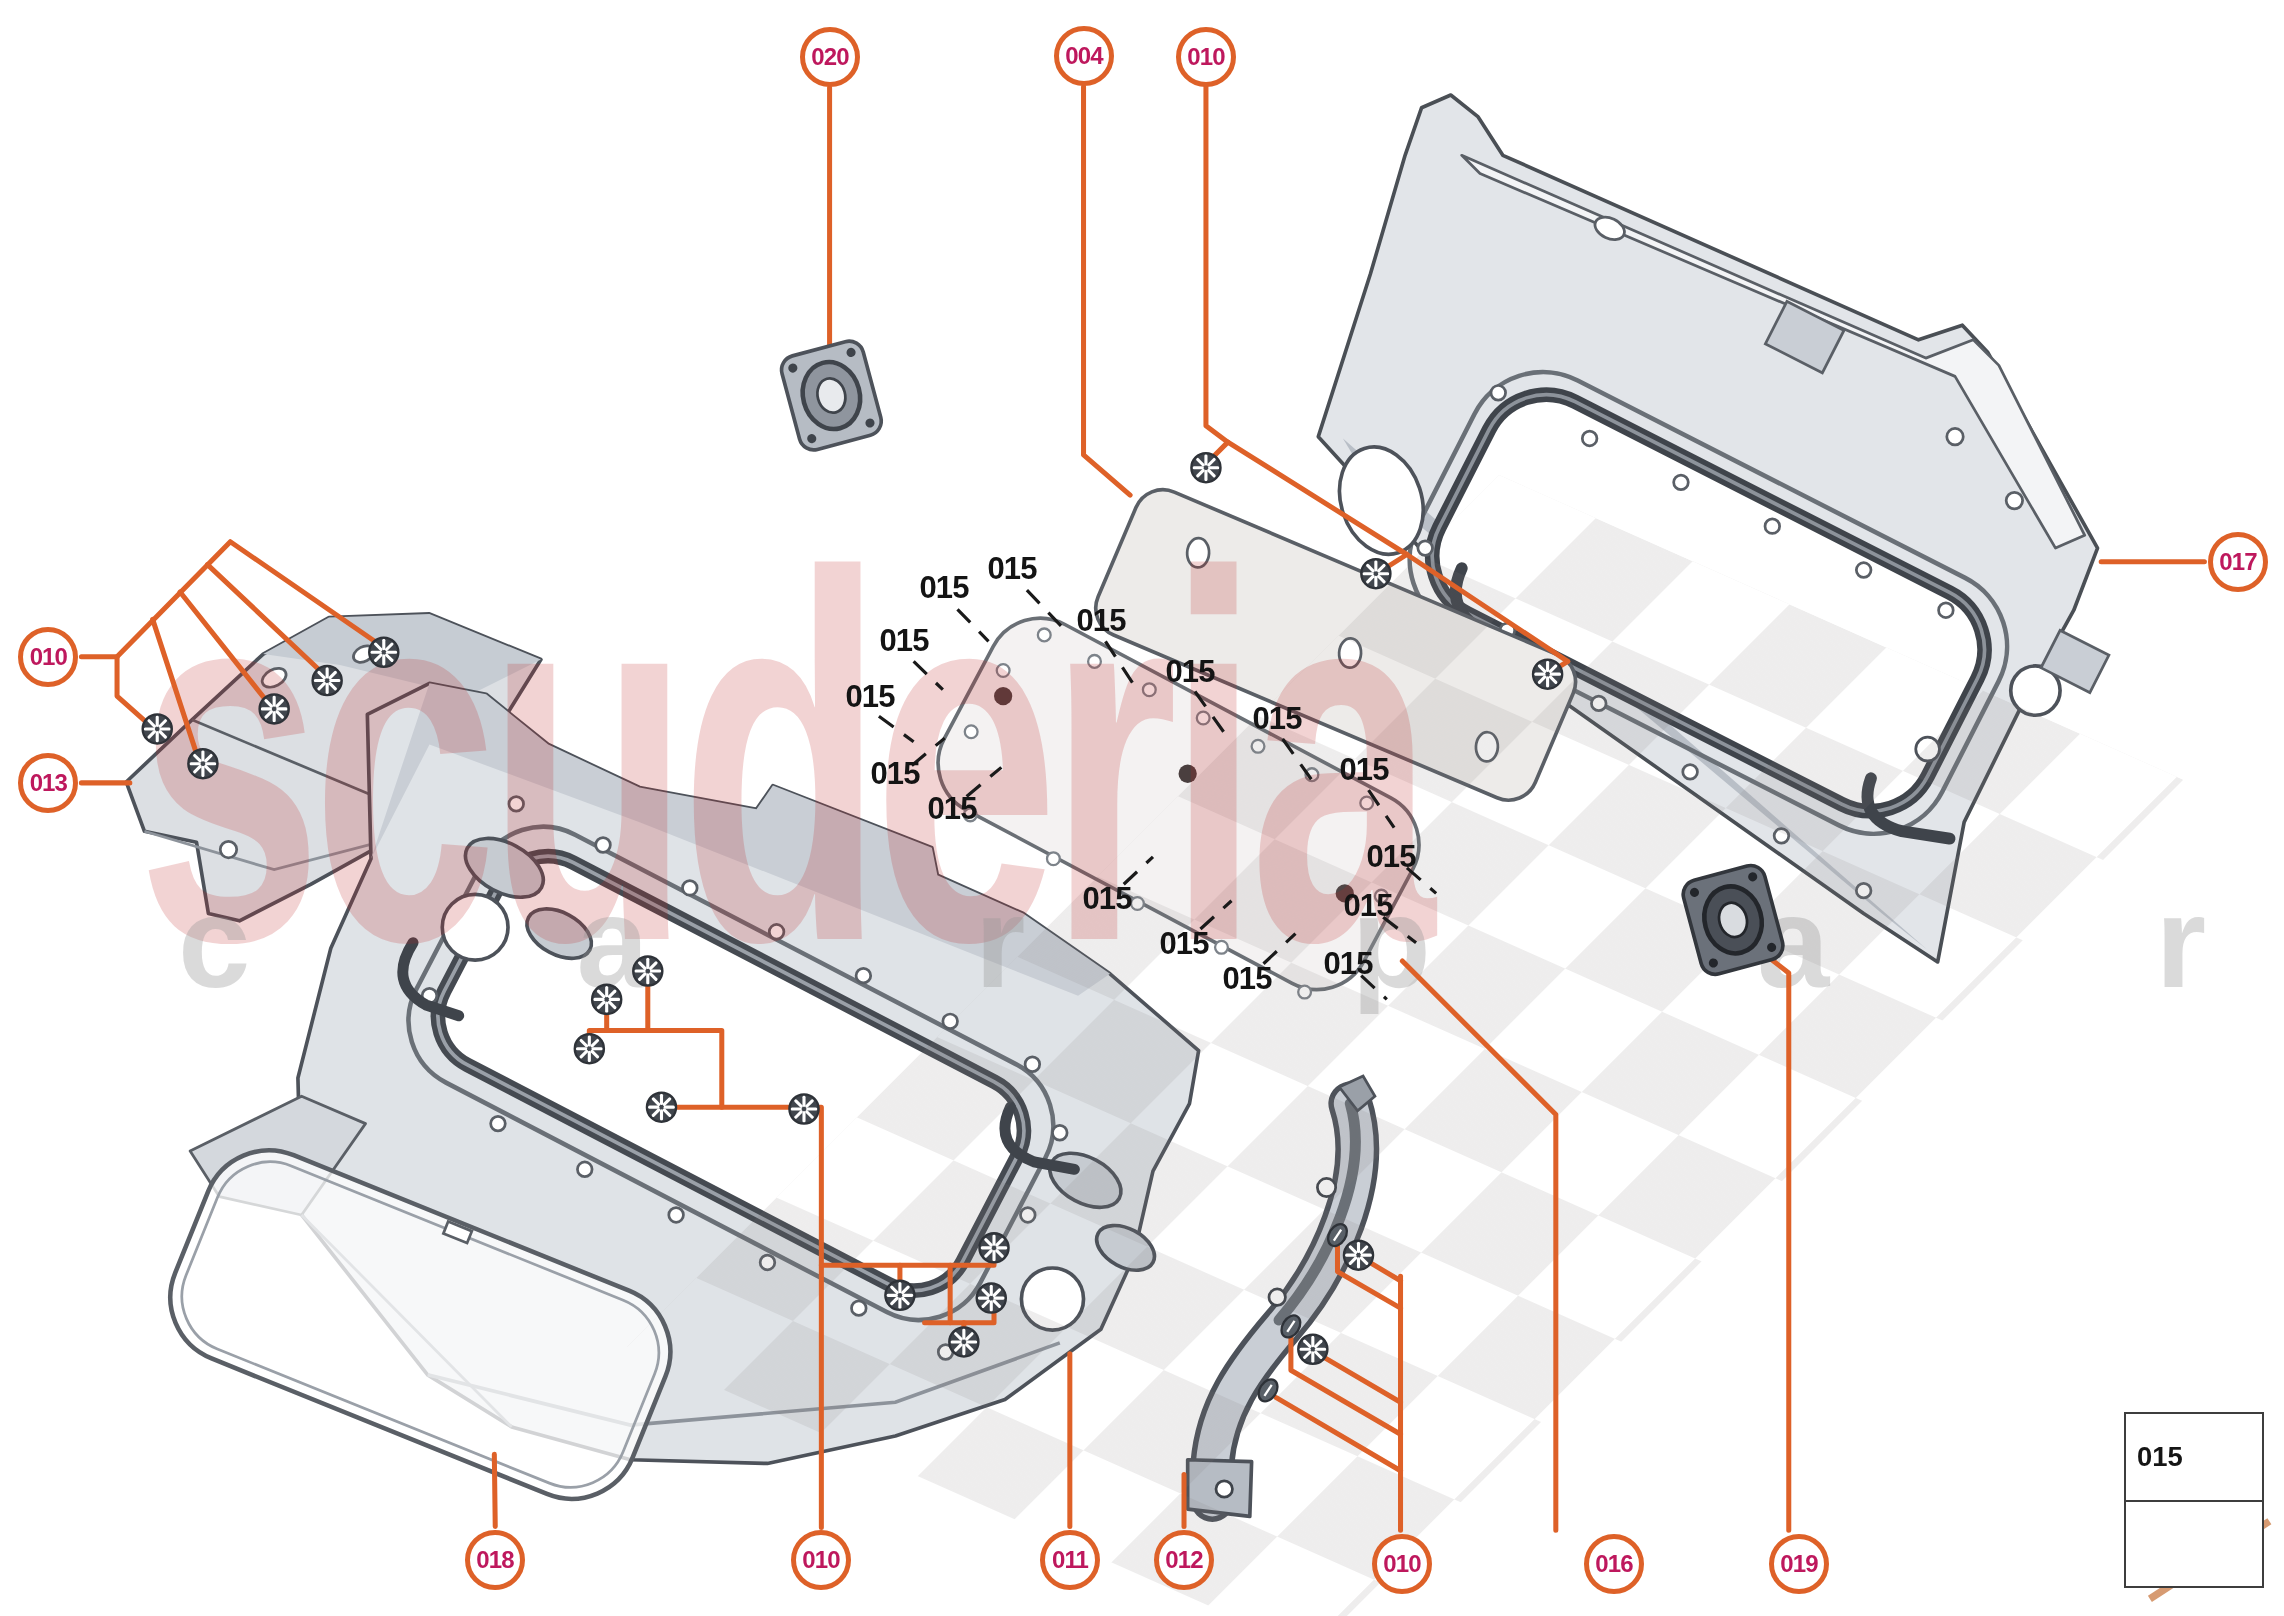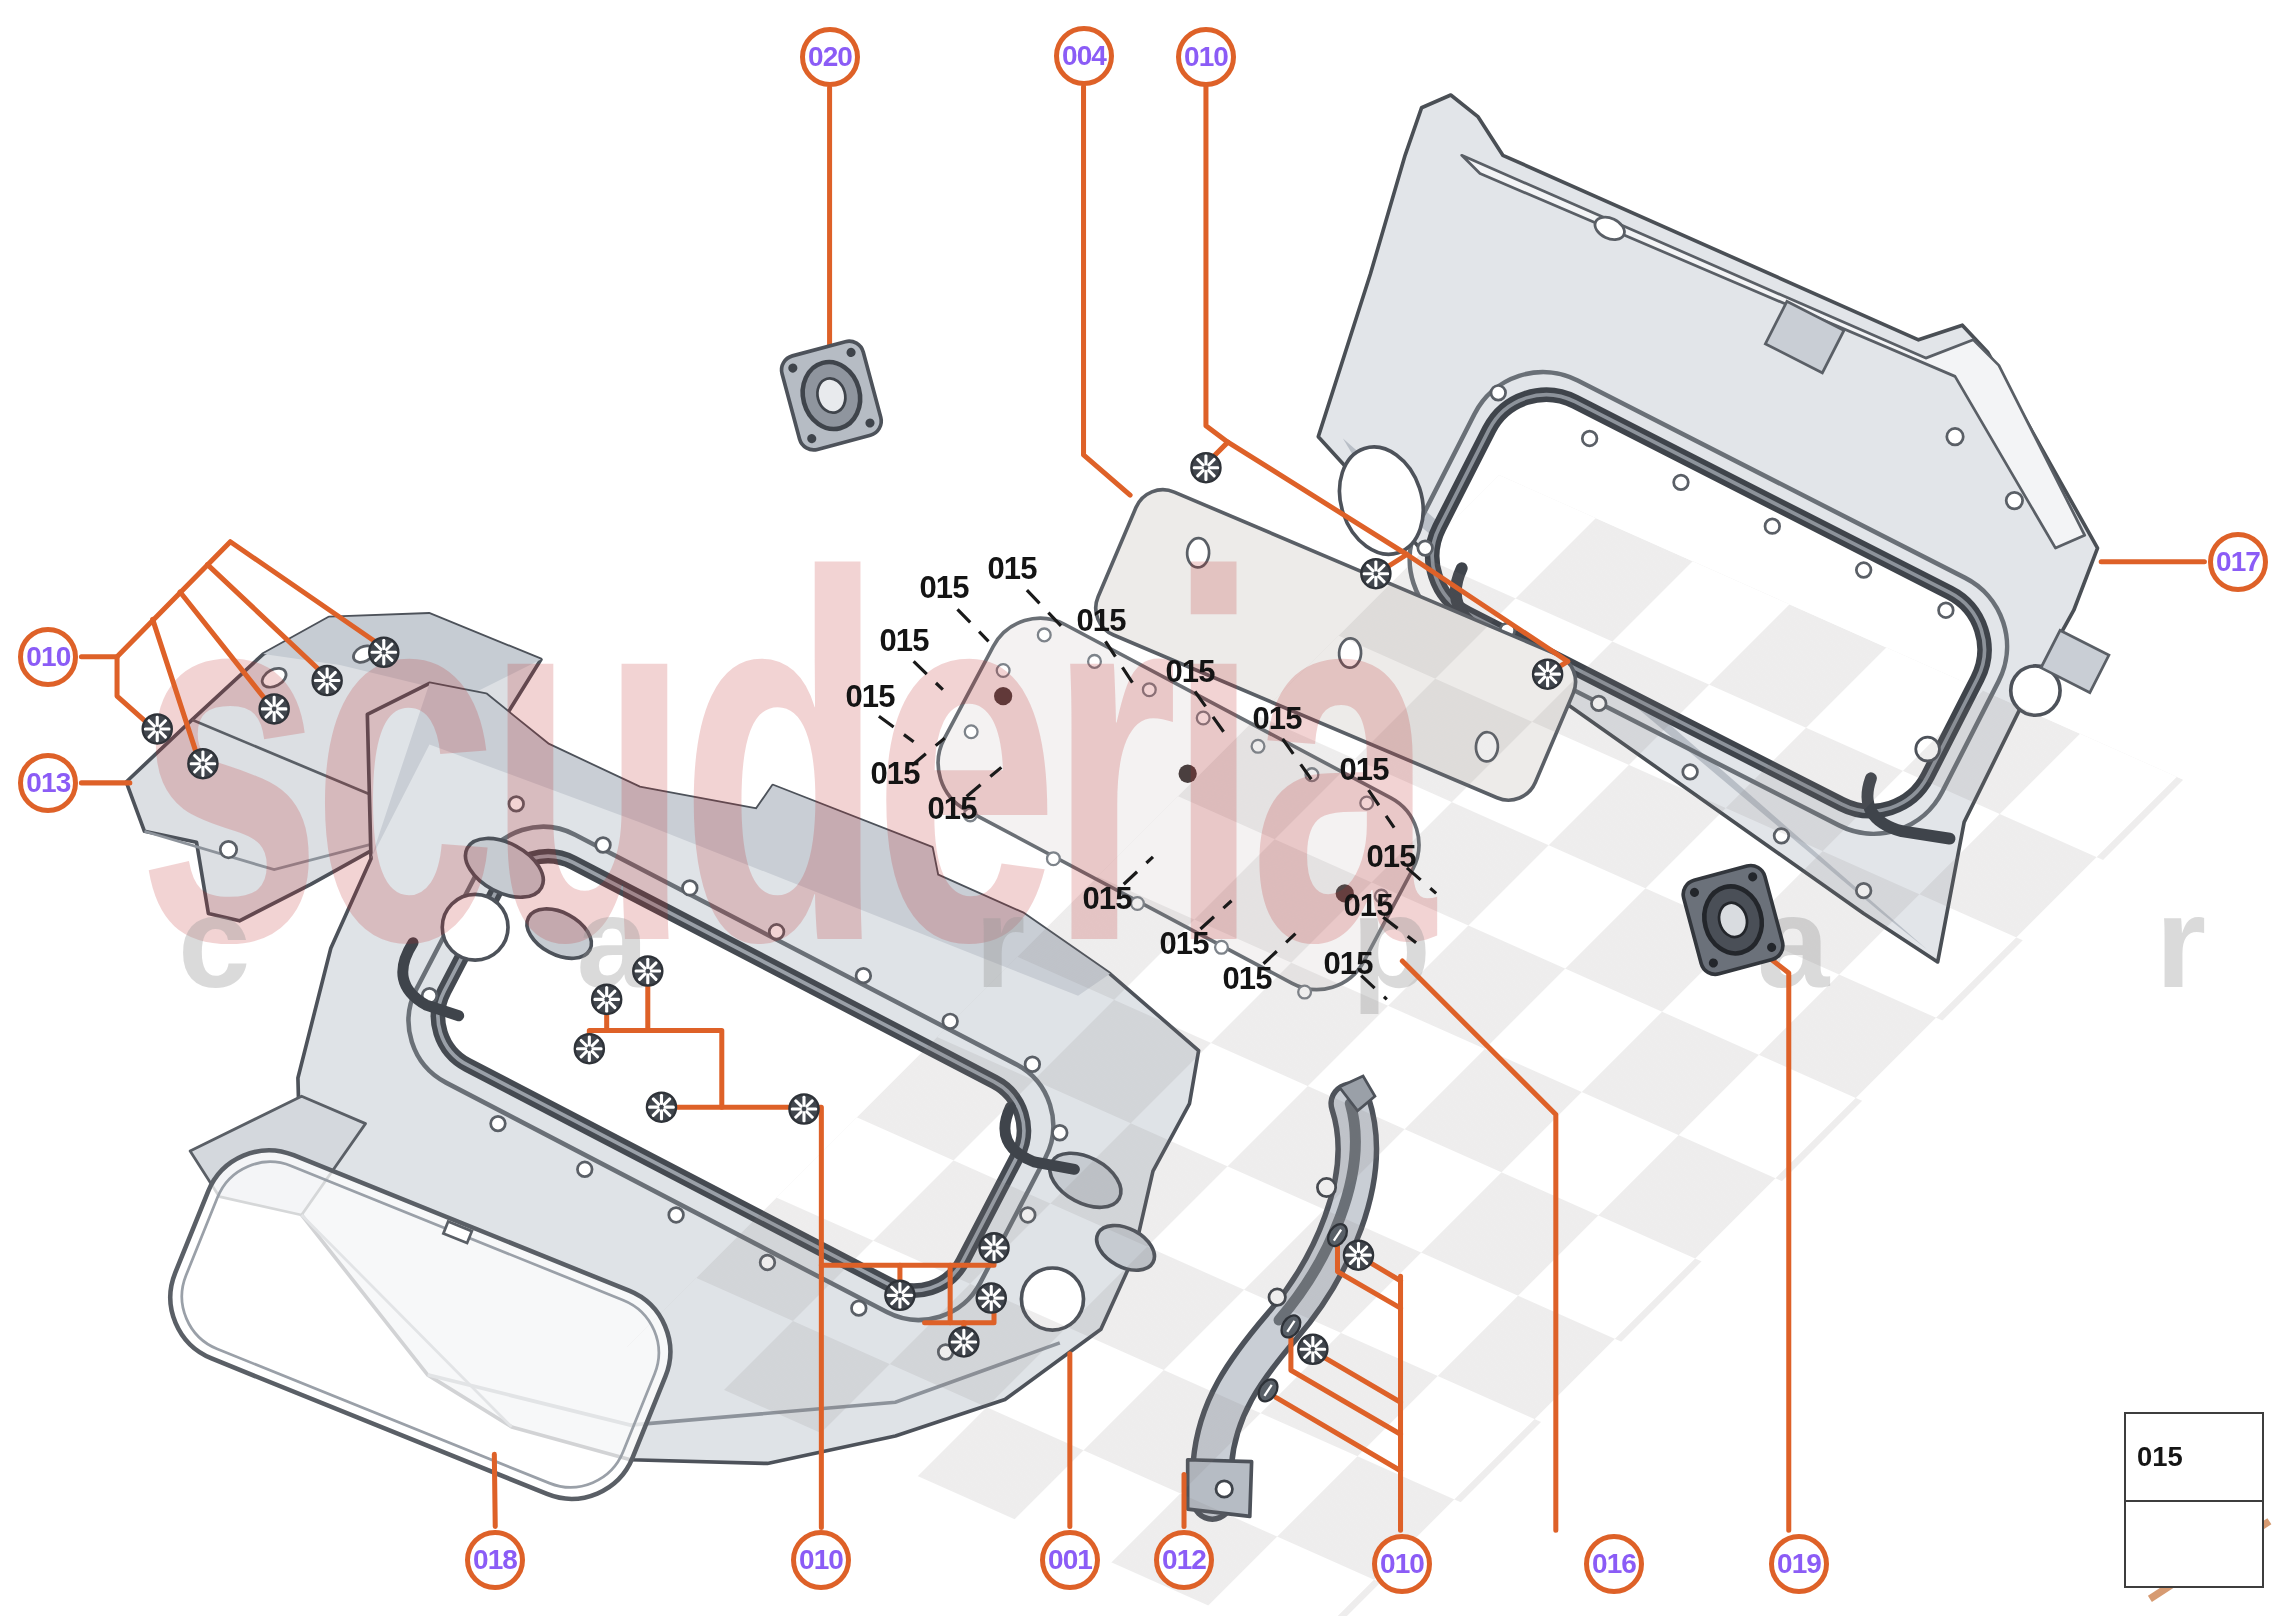--- a/index.html
+++ b/index.html
@@ -30,21 +30,21 @@
     transform:rotate(24deg) skewX(-21deg);transform-origin:left top;
   }
   
   .callout{
     position:absolute;width:60px;height:60px;border-radius:50%;
     background:#ffffff;border:5.5px solid #de6128;box-sizing:border-box;
     display:flex;align-items:center;justify-content:center;
     z-index:30;
   }
   .callout span{
-    font-size:28px;font-weight:700;color:#8b5cf6;letter-spacing:-0.9px;
+    font-size:24px;font-weight:700;color:#be185d;letter-spacing:-0.9px;
   }
   
   .flabel{
     position:absolute;transform:translate(-50%,-50%);
     font-size:31px;font-weight:700;color:#141414;letter-spacing:-0.9px;
     z-index:25;white-space:nowrap;
   }
   
   #legend{
     position:absolute;left:2124px;top:1412px;width:140px;height:176px;
@@ -410,21 +410,21 @@
     <div class="callout" style="left: 18.3px; top: 753px; text-align: center;">
       <span>013</span>
     </div>
     <div class="callout" style="left: 465px; top: 1530px;">
       <span>018</span>
     </div>
     <div class="callout" style="left: 791px; top: 1530px;">
       <span>010</span>
     </div>
     <div class="callout" style="left: 1040px; top: 1530px;">
-      <span>001</span>
+      <span>011</span>
     </div>
     <div class="callout" style="left: 1154px; top: 1530px;">
       <span>012</span>
     </div>
     <div class="callout" style="left: 1372px; top: 1534px;">
       <span>010</span>
     </div>
     <div class="callout" style="left: 1584px; top: 1534px;">
       <span>016</span>
     </div>

